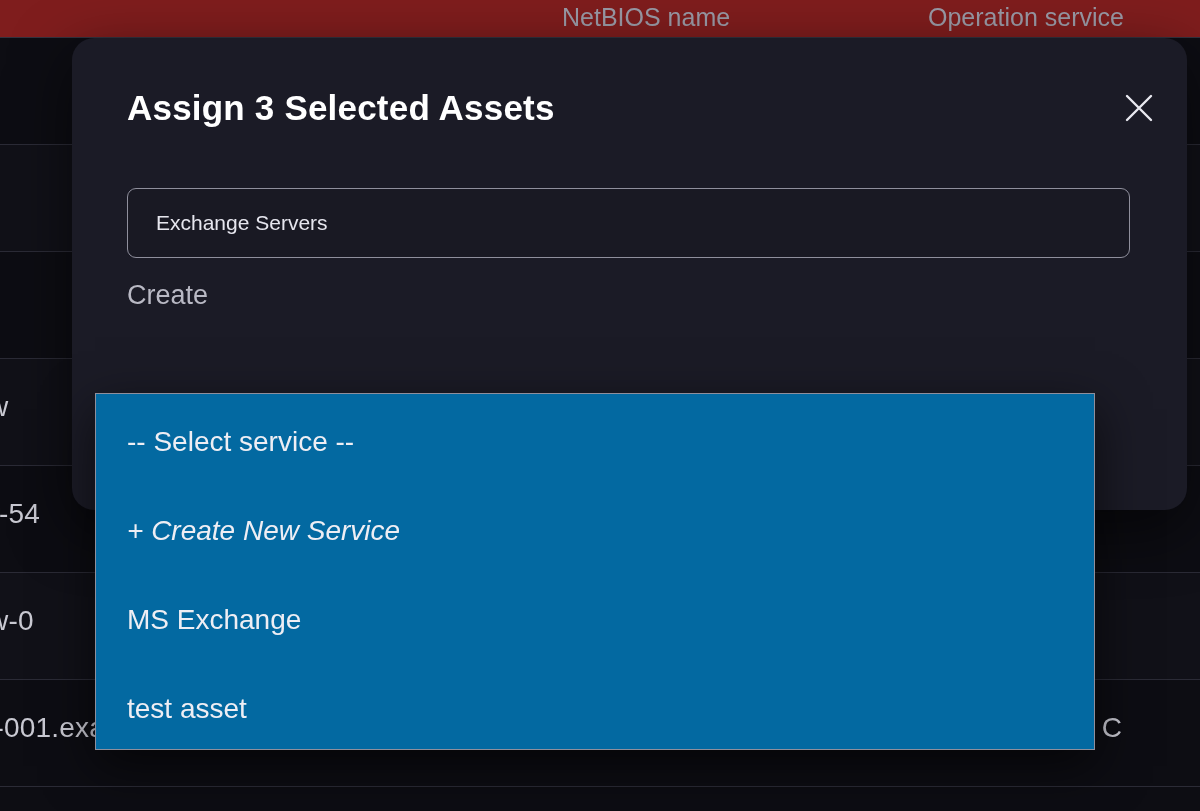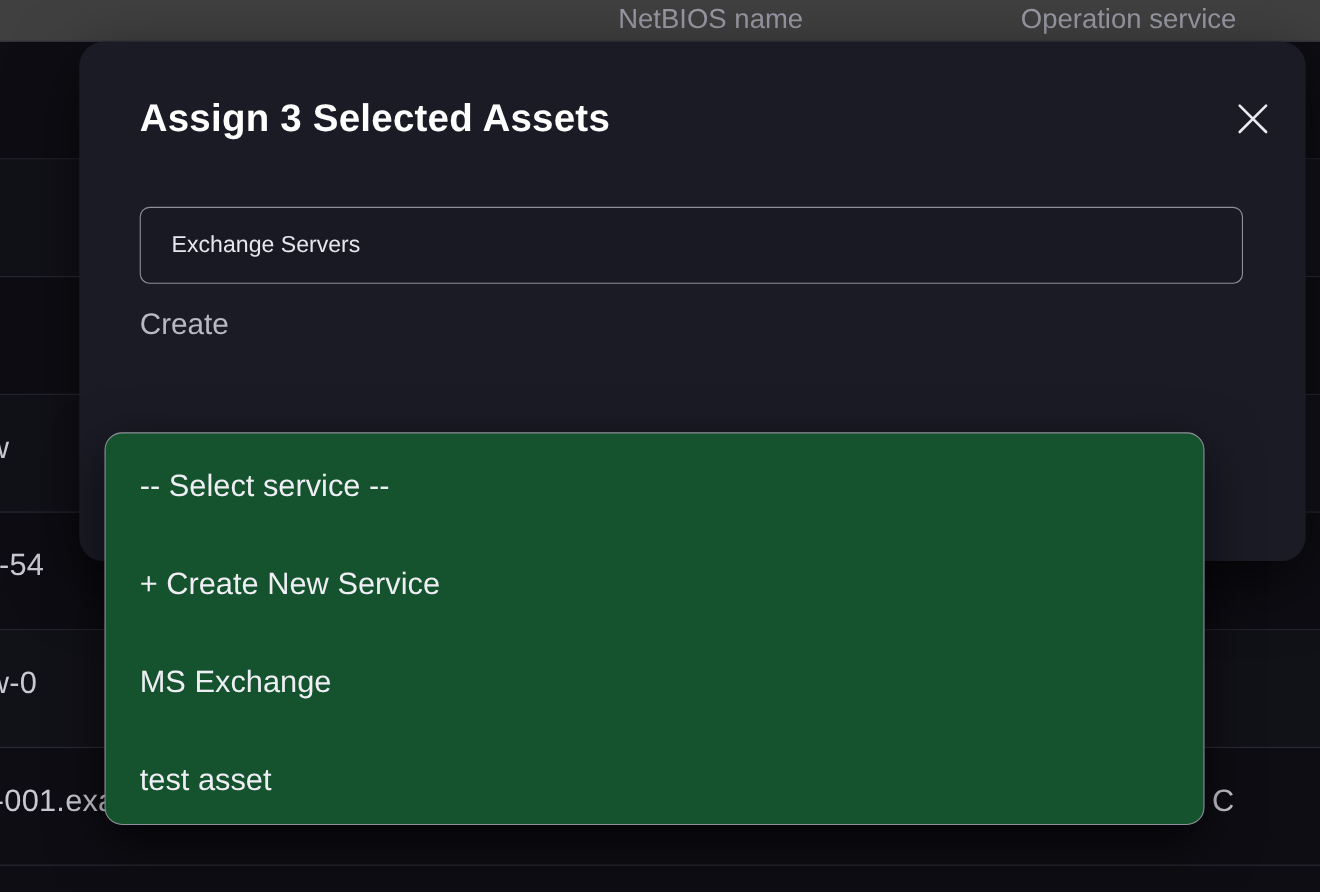--- a/index.html
+++ b/index.html
@@ -9,21 +9,21 @@
     font-family: "Liberation Sans", sans-serif;
     overflow: hidden;
   }
   #root { position: relative; width: 1200px; height: 811px; }
 
   
   .backdrop { position: absolute; inset: 0; background: #0d0d13; }
 
   .tbl-head {
     position: absolute; left: 0; top: 0; width: 1200px; height: 38px;
-    background: #404040;
+    background: #7f1d1d;
     border-bottom: 1px solid #33333f;
   }
   .th {
     position: absolute; top: 3px;
     font-size: 25px; color: #9a9aa6; white-space: nowrap;
   }
   .th.c1 { left: 562px; }
   .th.c2 { left: 928px; }
 
   .trow {
@@ -82,35 +82,35 @@
     position: absolute; left: 28px; top: 50%;
     transform: translateY(-50%);
     font-size: 21px; color: #e6e6ee;
   }
   .field-text.placeholder { color: #85858f; }
 
   
   .dropdown {
     position: absolute; left: 95px; top: 393px;
     width: 1000px; height: 357px;
-    background: #14532d;
+    background: #0369a1;
     border: 1px solid #8f8f9c;
-    border-radius: 16px;
+    border-radius: 0;
     box-shadow: 0 16px 48px rgba(0,0,0,.6);
     overflow: hidden;
     padding-left: 30px;
   }
   .dd-item {
     position: absolute; left: 0; width: 100%; height: 89px;
     display: flex; align-items: center;
     padding-left: 31px;
     font-size: 28px; color: #eeeef4;
     cursor: pointer; white-space: nowrap;
   }
-  .dd-item.italic { }
+  .dd-item.italic { font-style: italic; }
   .dd-item:nth-of-type(1) { top: 3px; }
   .dd-item:nth-of-type(2) { top: 92px; }
   .dd-item:nth-of-type(3) { top: 181px; text-align: center; }
   .dd-item:nth-of-type(4) { top: 270px; }
 </style>
 </head>
 <body>
 
 <div id="root">
 

